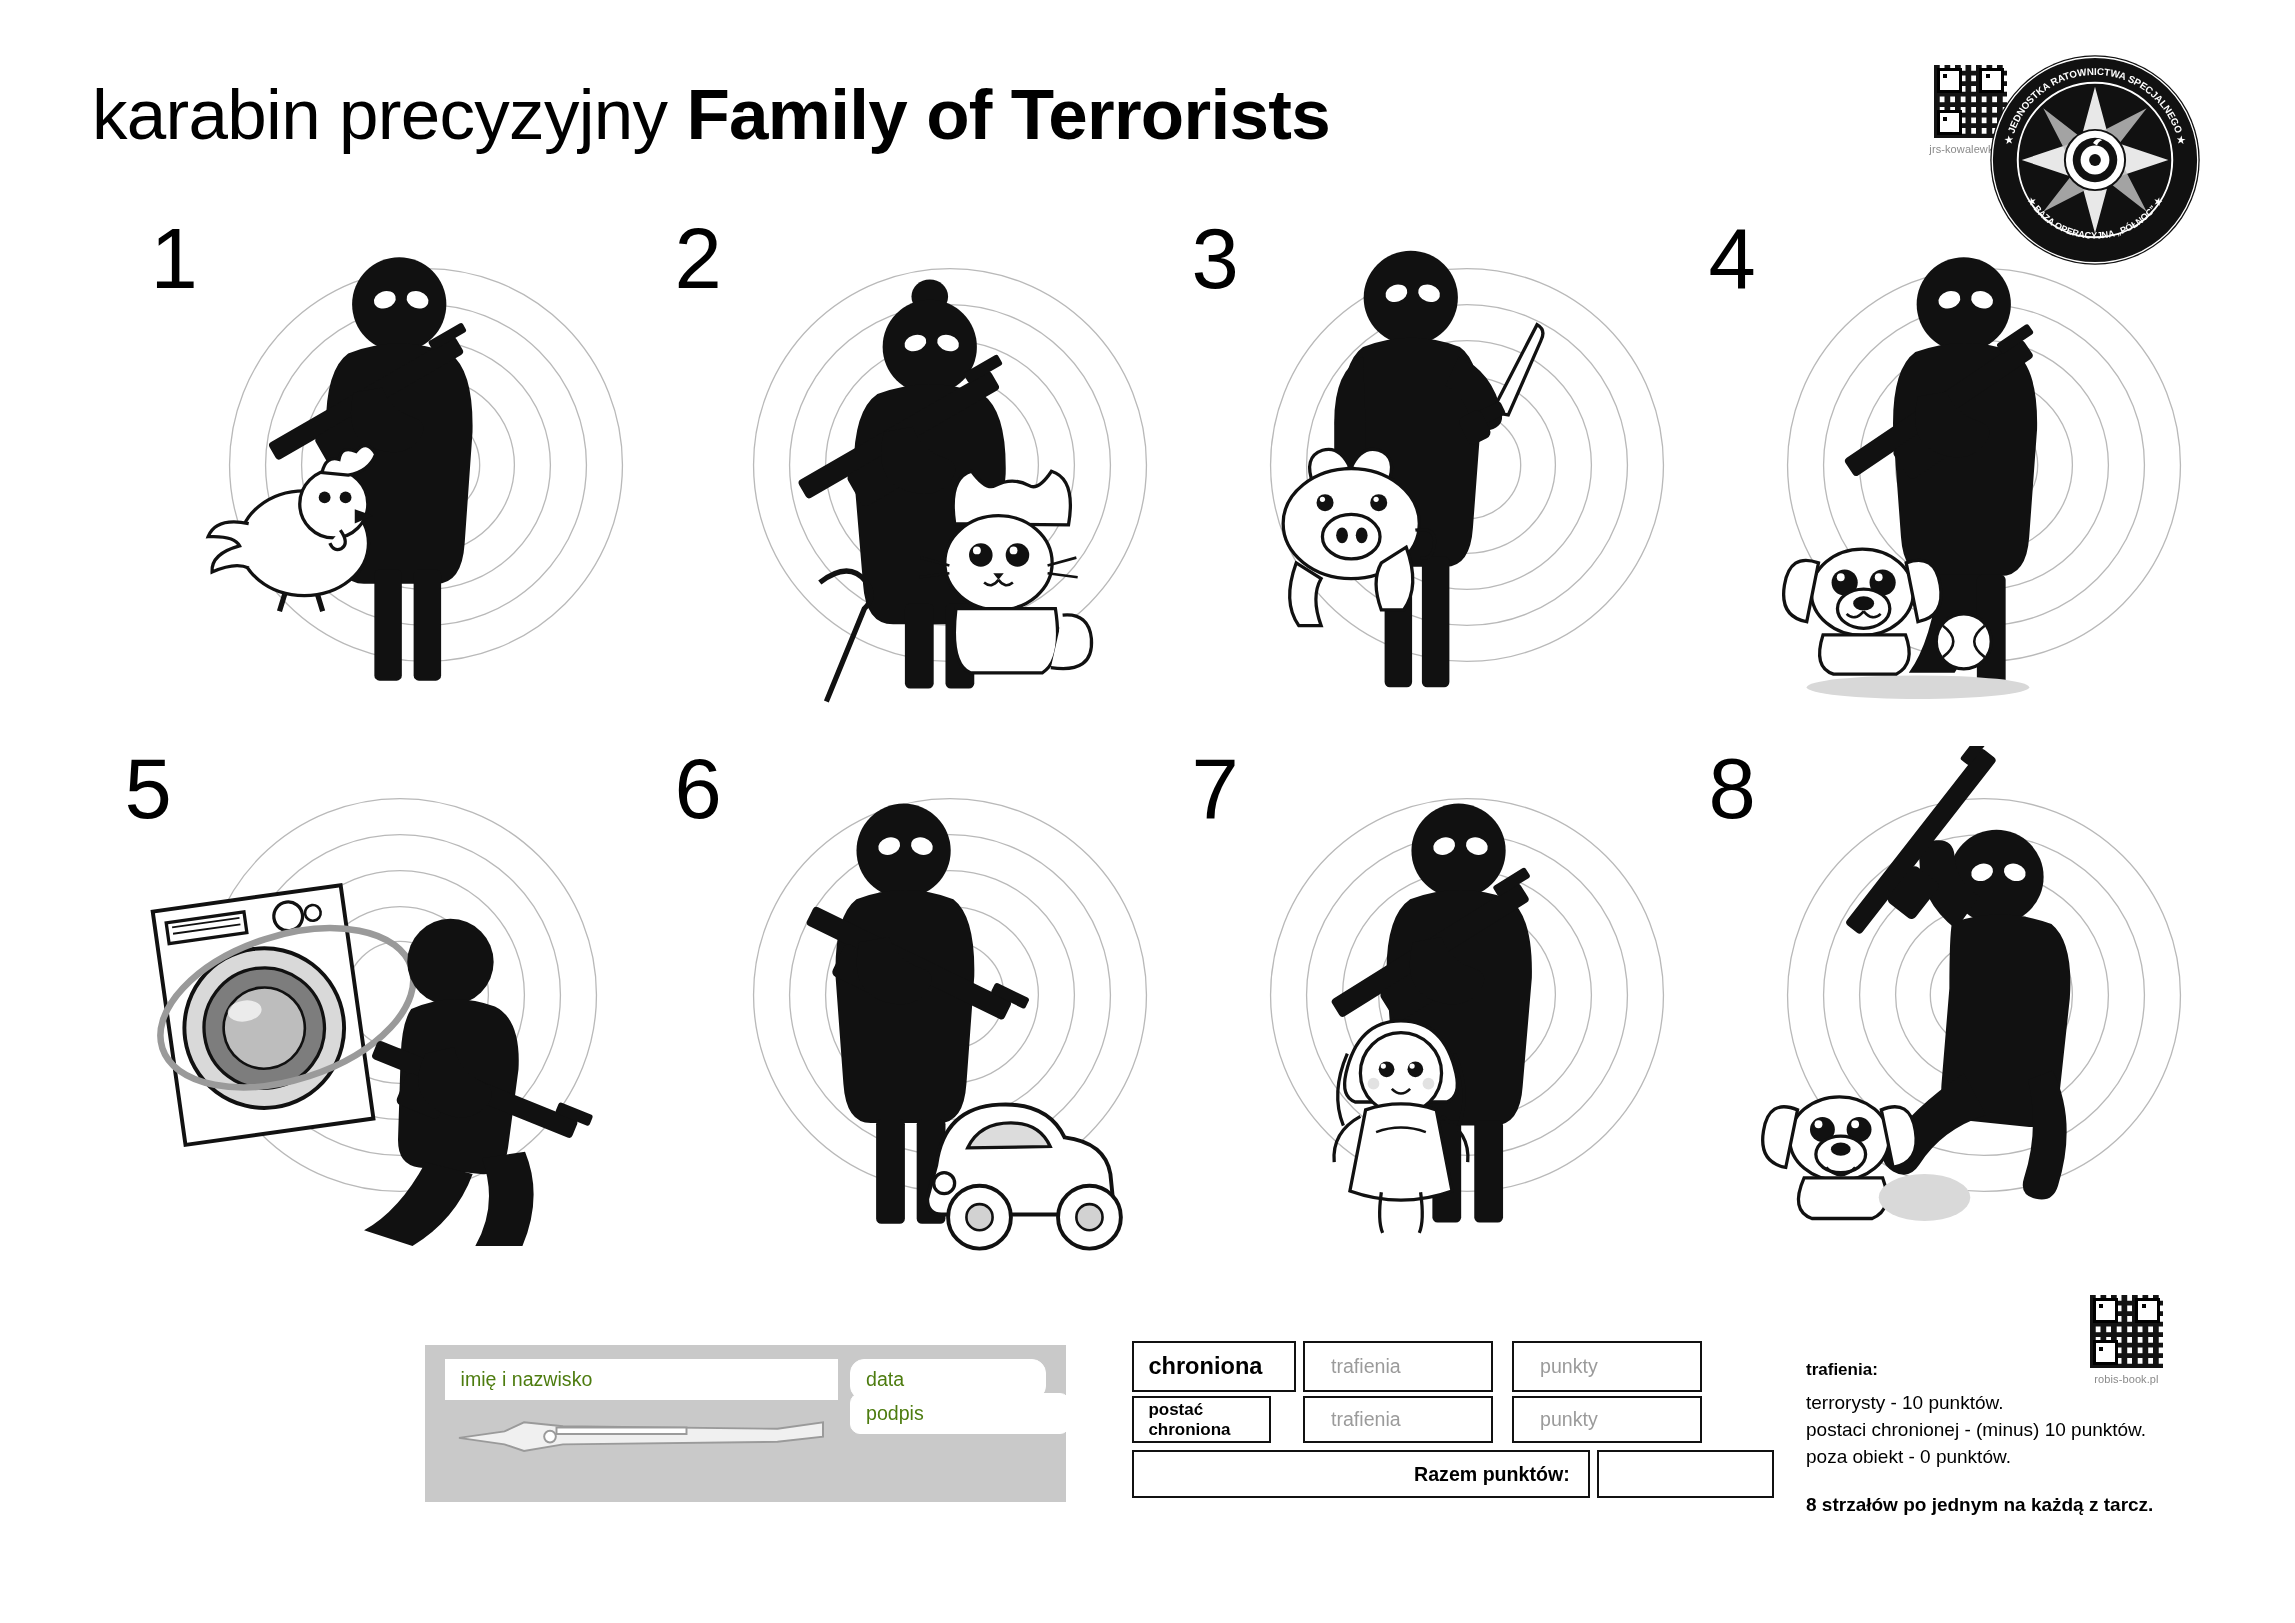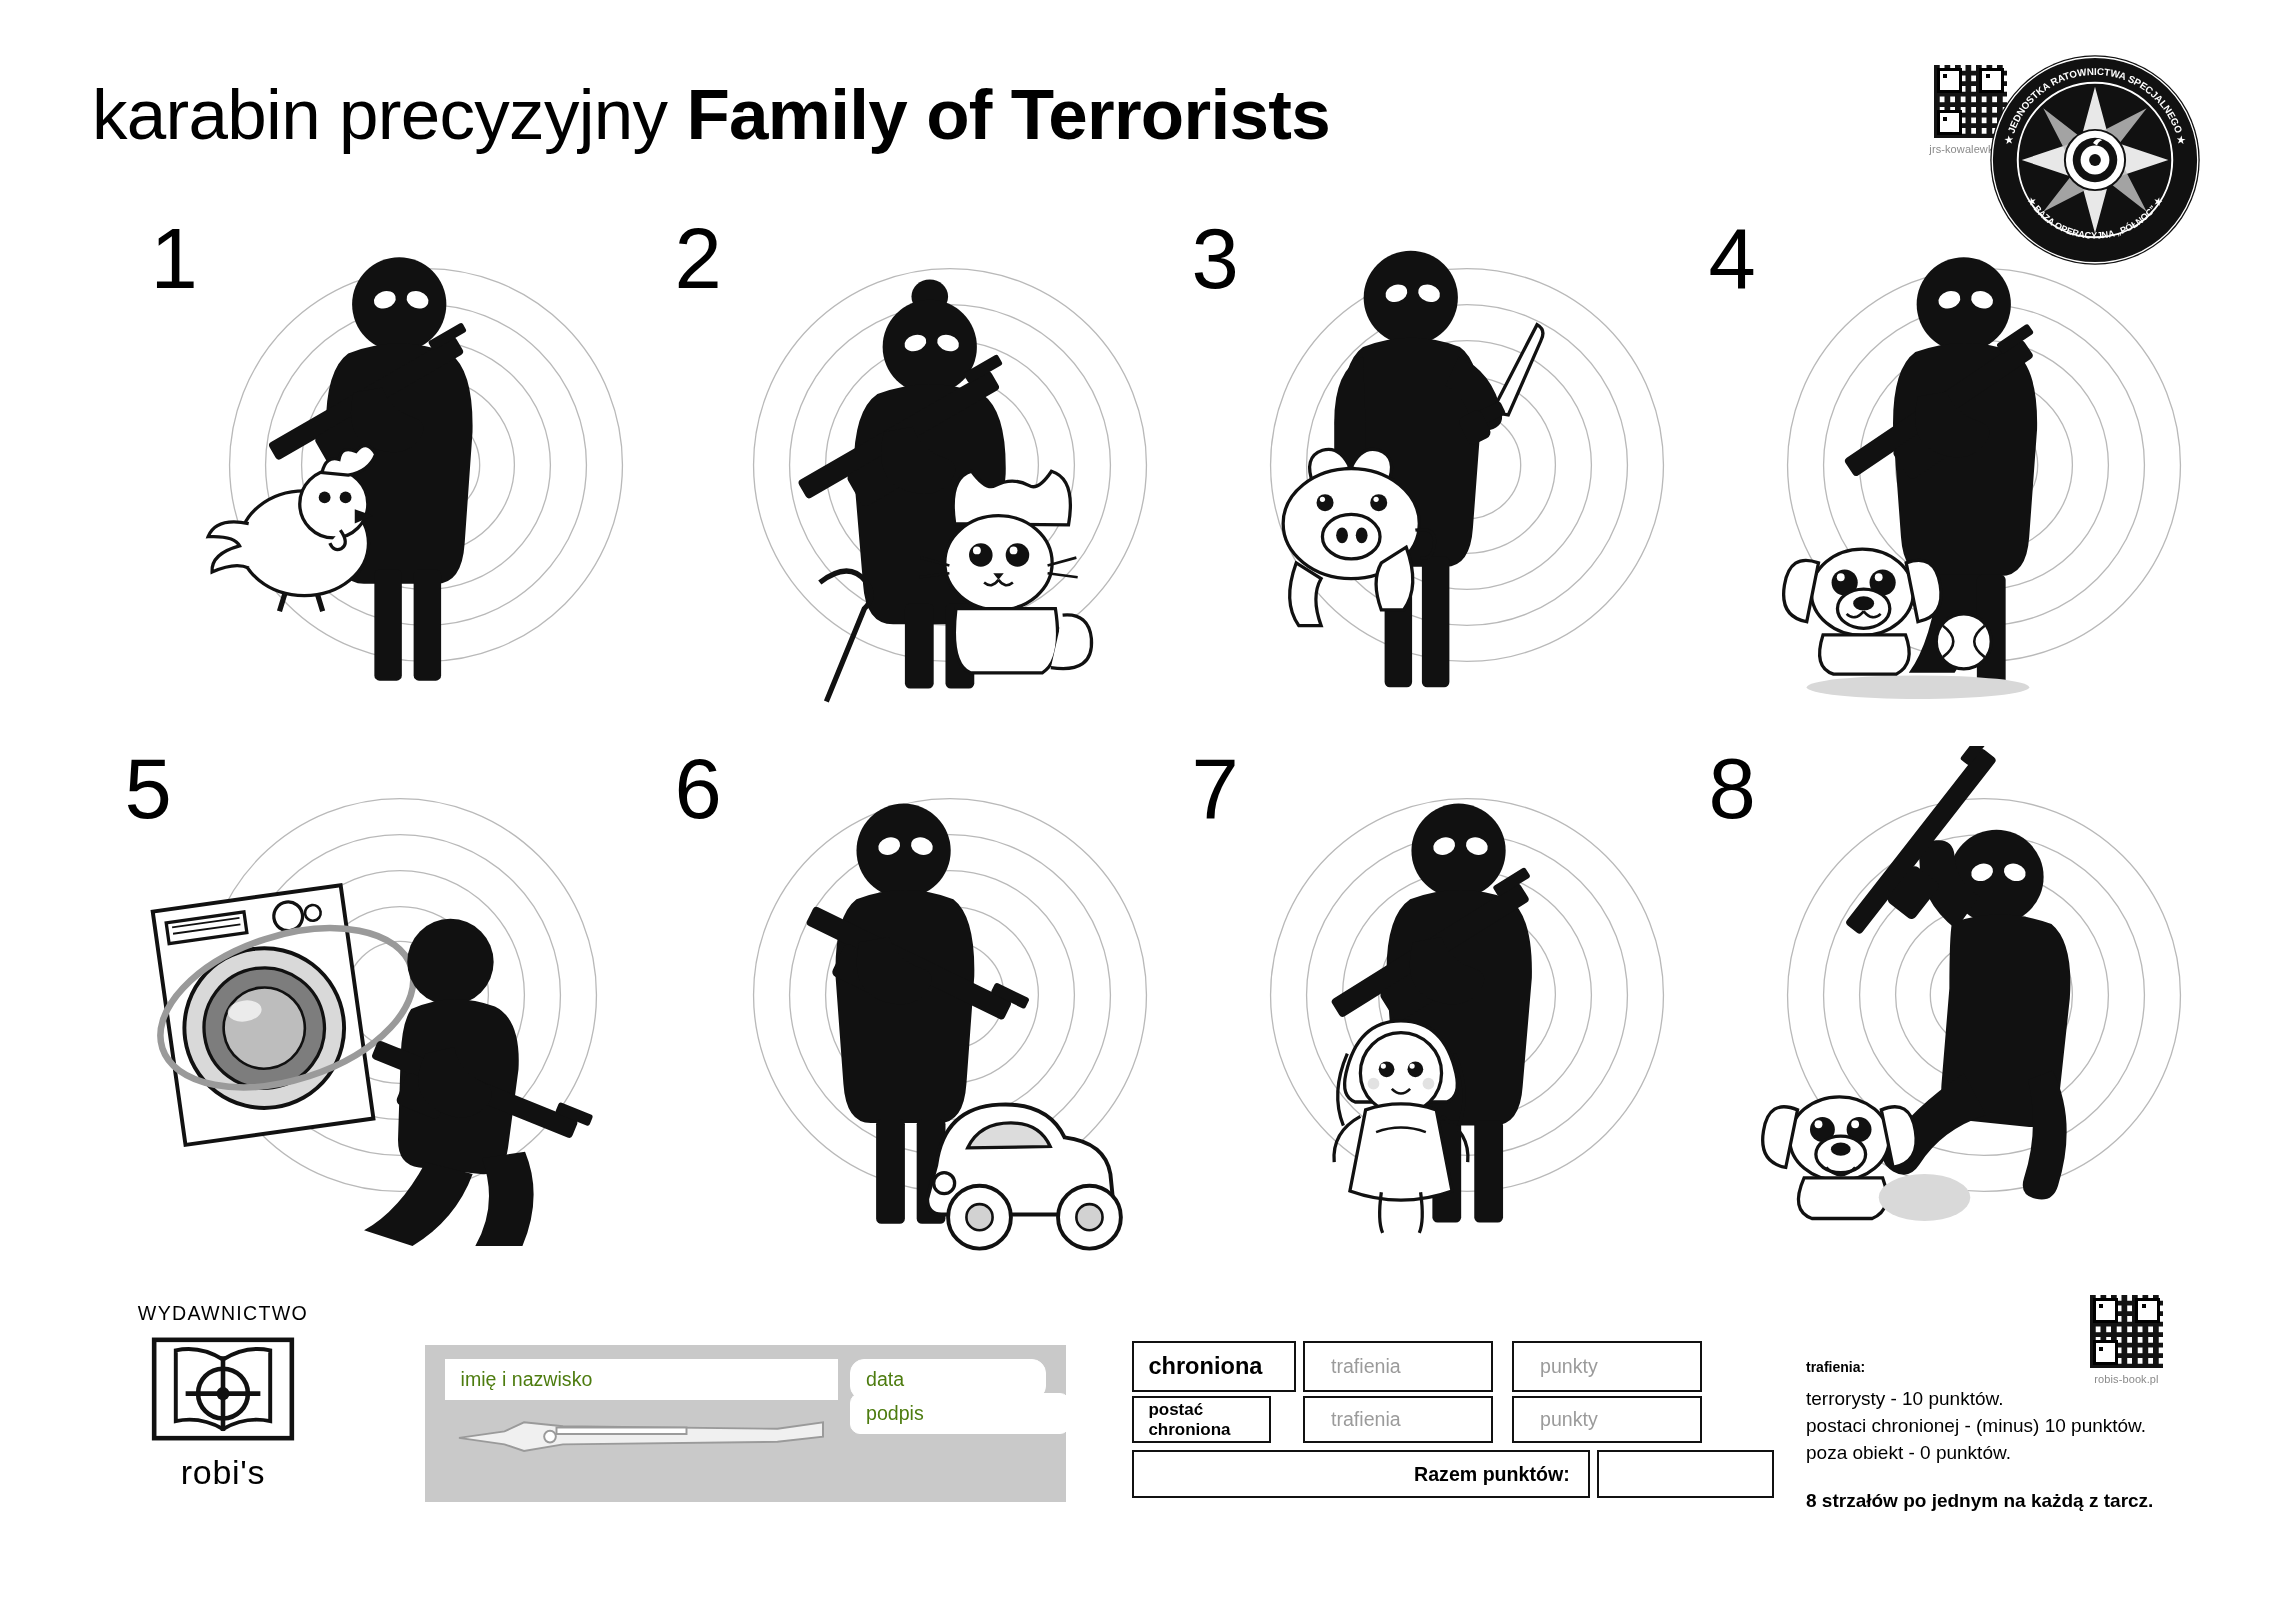--- a/index.html
+++ b/index.html
@@ -191,21 +191,21 @@
   .sbox .rz { font-size: 19.6px; font-weight: 700; padding-left: 0; width: 100%; text-align: right; padding-right: 18.3px;}
 
   .rules {
     position: absolute;
     left: 1806px;
     top: 82px;
     width: 419px;
     font-size: 19px;
     line-height: 1.42;
   }
-  .rules h4 { font-size: 14px; margin: 0 0 7.9px 0; font-weight: 700; }
+  .rules h4 { font-size: 17px; margin: 0 0 7.9px 0; font-weight: 700; }
   .rules p { margin: 0; }
   .rules .last { margin-top: 21px; font-weight: 700; font-size: 19px; }
 
   .qr-bottom { position: absolute; left: 2074px; top: 19px; }
 </style>
 </head>
 <body>
 
 <div class="header">
 
@@ -605,33 +605,20 @@
         <path d="M156 660 q-22 50 12 62 l92 0 q34 -14 16 -62 z" fill="#fff" stroke="#111" stroke-width="5"></path>
       </g>
       <ellipse cx="340" cy="690" rx="70" ry="36" fill="#d9d9d9"></ellipse>
     </svg>
   </div>
 
 </div>
 
 <div class="bottom">
 
-  <div class="logo">
-    <div class="logo-top">WYDAWNICTWO</div>
-    <svg width="164" height="118" viewBox="0 0 250 180">
-      <rect x="20" y="15" width="210" height="150" fill="none" stroke="#111" stroke-width="7"></rect>
-      <path d="M125 45 q-35 -22 -72 -14 l0 108 q37 -8 72 12 q35 -20 72 -12 l0 -108 q-37 -8 -72 14 z" fill="#fff" stroke="#111" stroke-width="6"></path>
-      <line x1="125" y1="45" x2="125" y2="151" stroke="#111" stroke-width="6"></line>
-      <circle cx="125" cy="97" r="38" fill="#fff" stroke="#111" stroke-width="7"></circle>
-      <line x1="125" y1="40" x2="125" y2="154" stroke="#111" stroke-width="7"></line>
-      <line x1="68" y1="97" x2="182" y2="97" stroke="#111" stroke-width="7"></line>
-      <circle cx="125" cy="97" r="10" fill="#111"></circle>
-    </svg>
-    <div class="logo-bottom">robi's</div>
-  </div>
 
   <div class="form-gray">
     <div class="fld" style="left:19.6px; top:14.4px; width:393px; height:41px;">
       <span>imię i nazwisko</span>
     </div>
     <div class="fld" style="left:425px; top:14.4px; width:196px; height:41px;border-radius:14px;">
       <span>data</span>
     </div>
     <div class="fld" style="left:425px; top:48px; width:220px; height:41px;border-radius:10px;">
       <span>podpis</span>

